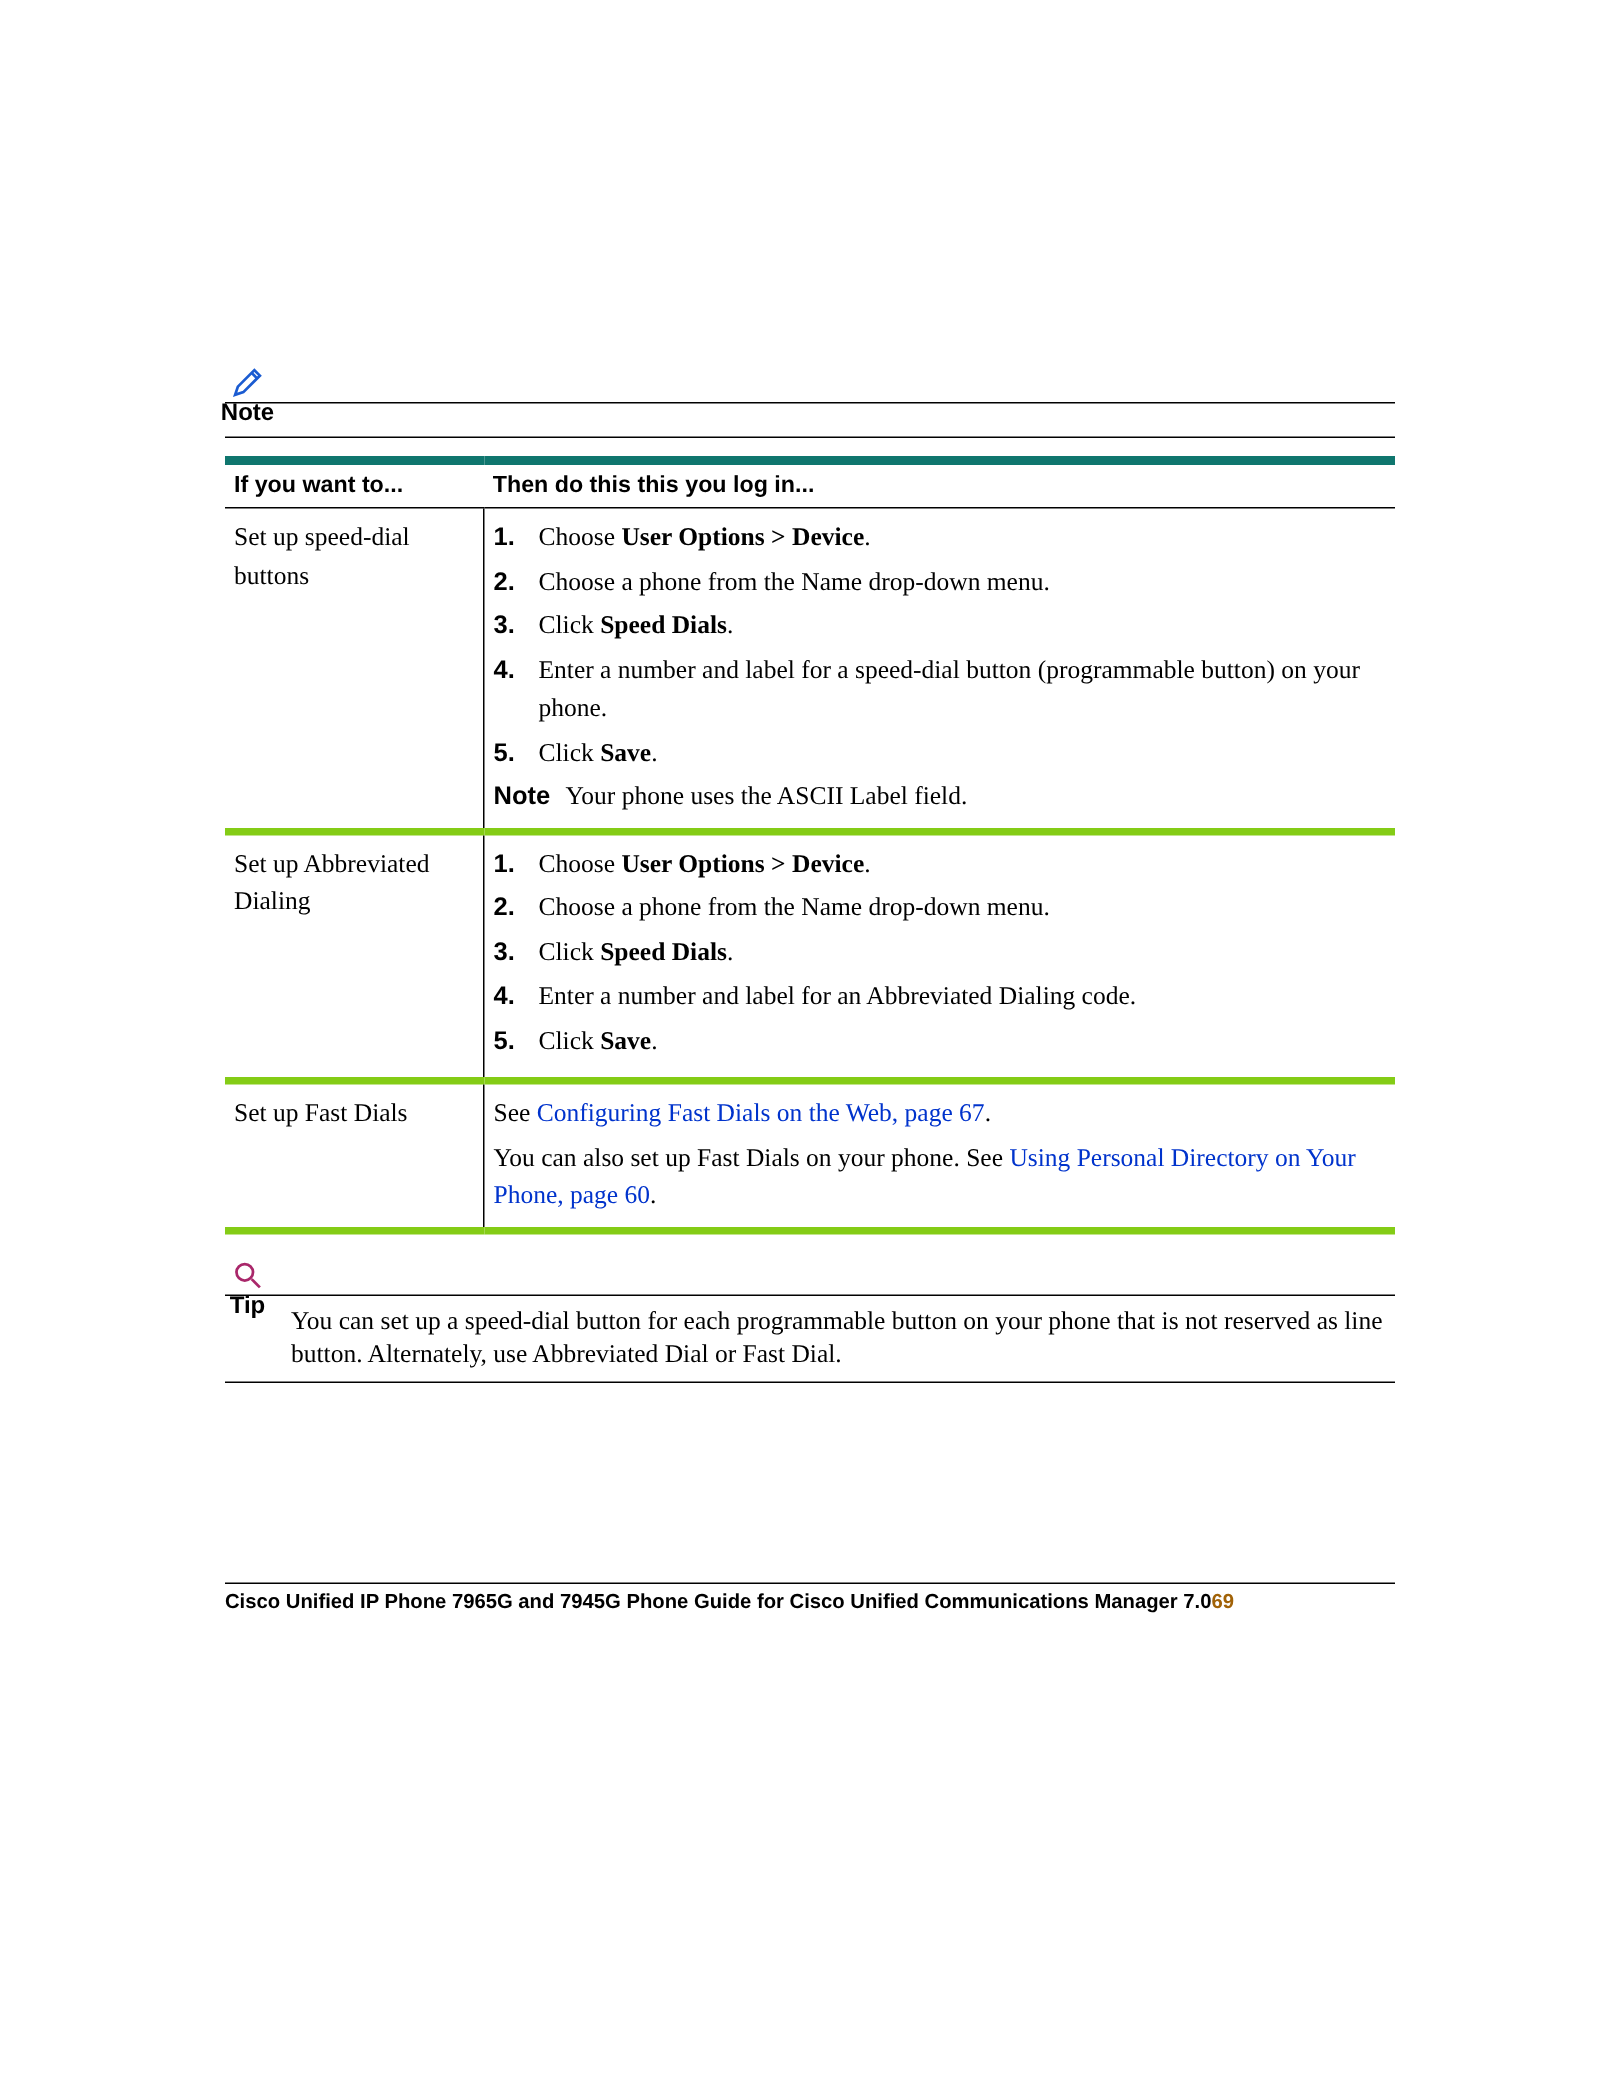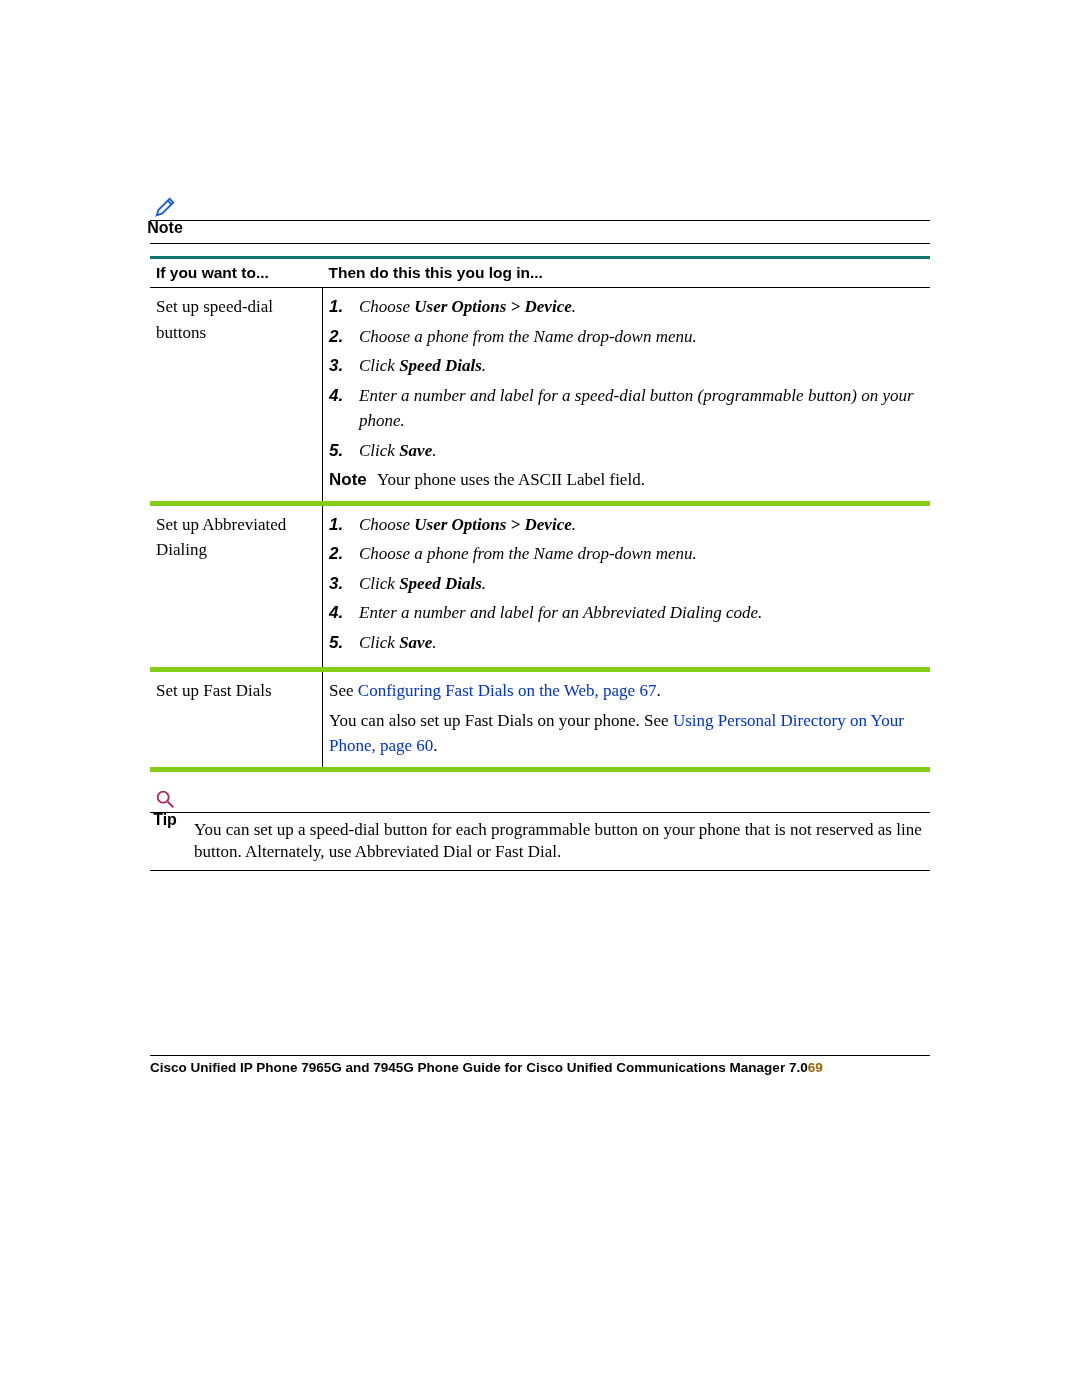--- a/index.html
+++ b/index.html
@@ -7,20 +7,21 @@
     padding: 0;
     background: #fff;
     font-family: Georgia, 'Times New Roman', serif;
     color: #000;
     width: 1080px;
     height: 1397px;
     position: relative;
   }
   .page {
     padding: 220px 150px 0 150px;
+    margin-top: 48px;
   }
   .callout {
     display: flex;
     align-items: flex-start;
     border-top: 1px solid #000;
     border-bottom: 1px solid #000;
     padding: 6px 0;
     margin-bottom: 12px;
     gap: 14px;
   }
@@ -56,21 +57,21 @@
   table.instr {
     width: 100%;
     border-collapse: collapse;
     font-size: 17px;
     margin-bottom: 40px;
   }
   table.instr th {
     font-family: Arial, Helvetica, sans-serif;
     font-weight: bold;
     text-align: left;
-    border-top: 3px solid #0f766e;
+    border-top: 6px solid #0f766e;
     border-bottom: 1px solid #000;
     padding: 5px 6px;
     font-size: 15.5px;
   }
   table.instr td {
     vertical-align: top;
     border-bottom: 5px solid #84cc16;
     padding: 6px 6px 8px 6px;
     line-height: 1.5;
   }
@@ -82,21 +83,20 @@
     list-style: none;
     padding: 0;
     margin: 0;
     counter-reset: step;
   }
   ol.steps > li {
     counter-increment: step;
     padding-left: 30px;
     position: relative;
     margin-bottom: 4px;
-    font-style: italic;
   }
   ol.steps > li::before {
     content: counter(step) ".";
     font-family: Arial, Helvetica, sans-serif;
     font-weight: bold;
     position: absolute;
     left: 0;
     top: 0;
   }
   .inline-note {

